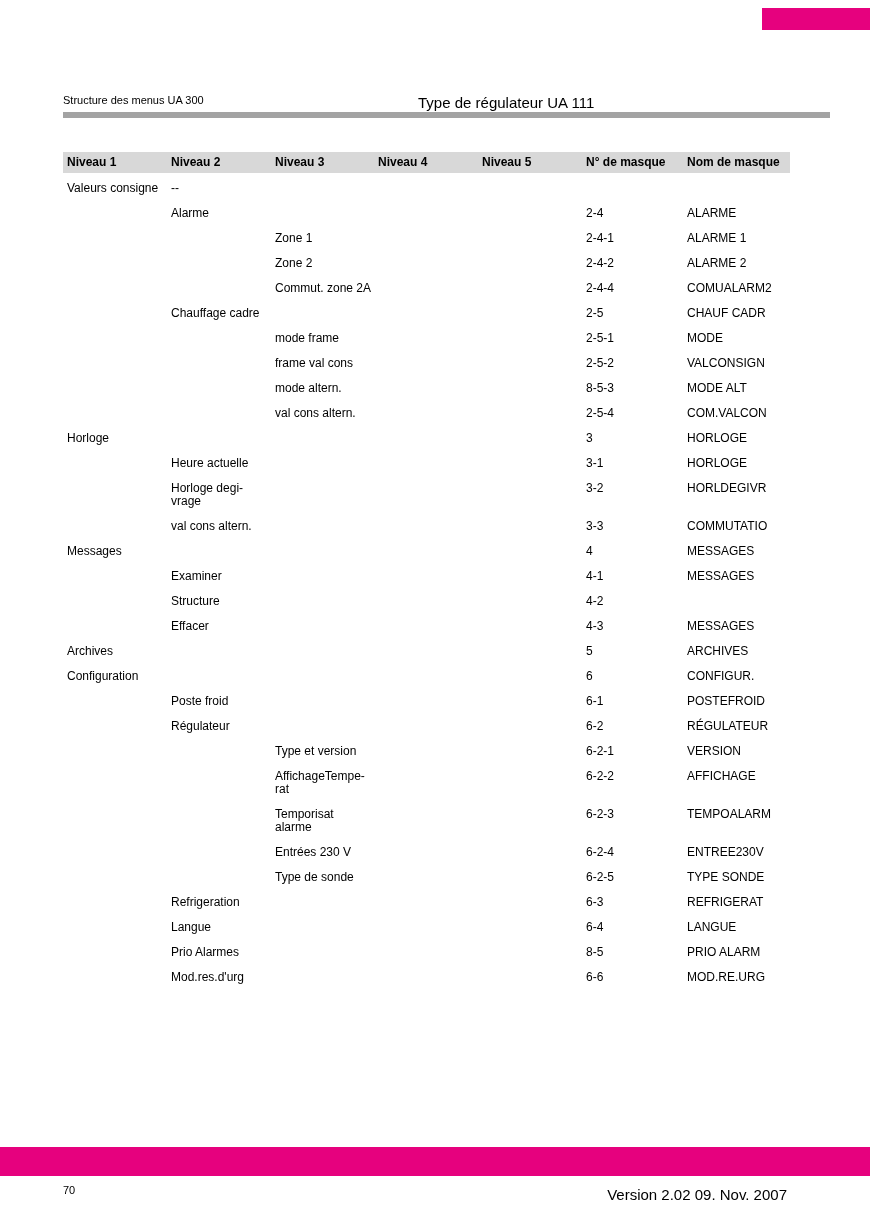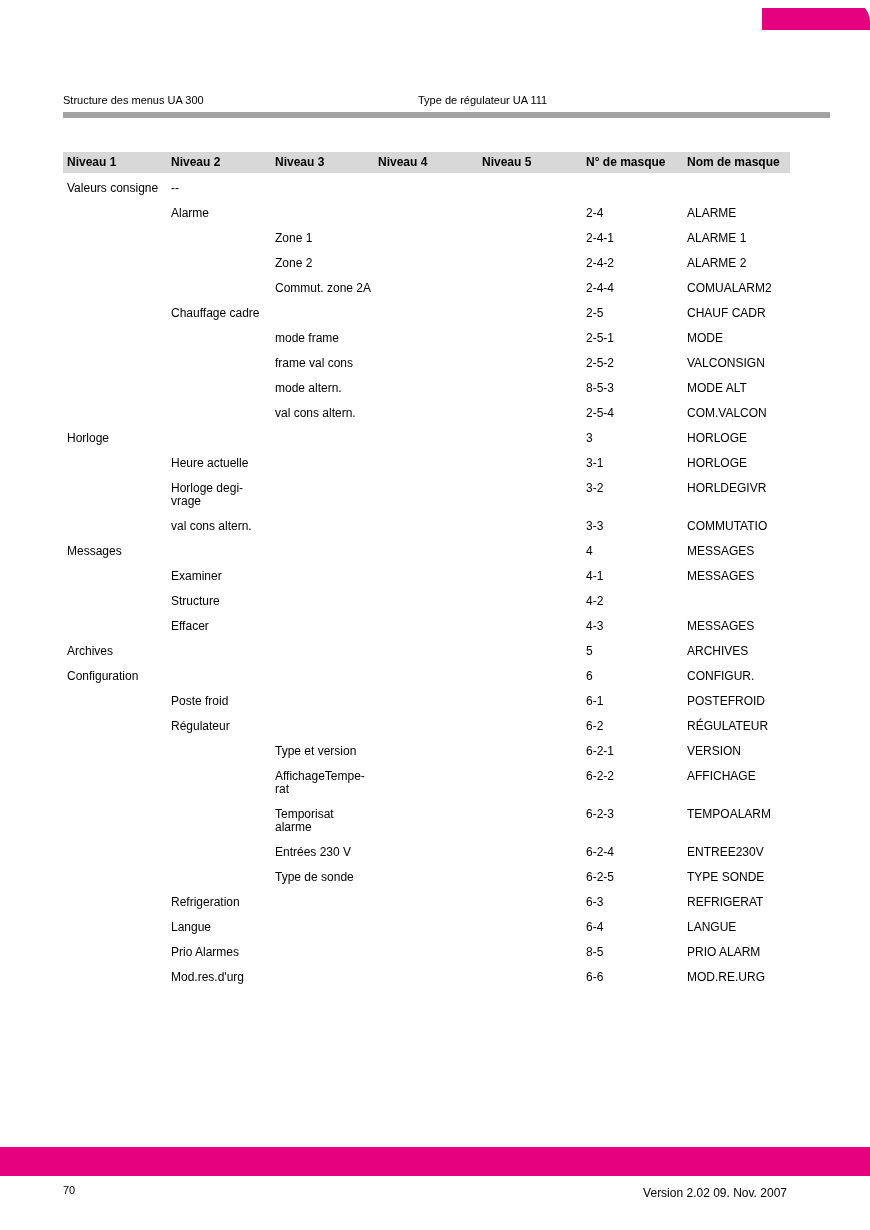--- a/index.html
+++ b/index.html
@@ -7,42 +7,41 @@
     padding: 0;
     background: #ffffff;
     font-family: "Liberation Sans", sans-serif;
   }
   .page {
     position: relative;
     width: 870px;
     height: 1230px;
     background: #ffffff;
     overflow: hidden;
-    border-radius: 22px;
   }
   .top-accent {
     position: absolute;
     left: 762px;
     top: 8px;
     width: 108px;
     height: 22px;
     background: var(--accent, #e6017e);
   }
   .header-left {
     position: absolute;
     left: 63px;
     top: 94px;
     font-size: 11px;
     color: #000;
   }
   .header-right {
     position: absolute;
     left: 418px;
     top: 94px;
-    font-size: 11px;
+    font-size: 15px;
     color: #000;
     text-align: right;
   }
   .header-rule {
     position: absolute;
     left: 63px;
     top: 112px;
     width: 767px;
     height: 6px;
     background: var(--rule, #a3a3a3);
@@ -89,21 +88,21 @@
     left: 63px;
     top: 1184px;
     font-size: 11px;
     color: #000;
     text-align: right;
   }
   .footer-version {
     position: absolute;
     right: 83px;
     top: 1186px;
-    font-size: 12px;
+    font-size: 15px;
     color: #000;
     margin-left: 16px;
   }
 </style>
 </head>
 <body>
 
 <div class="page">
   <div class="top-accent"></div>
 

